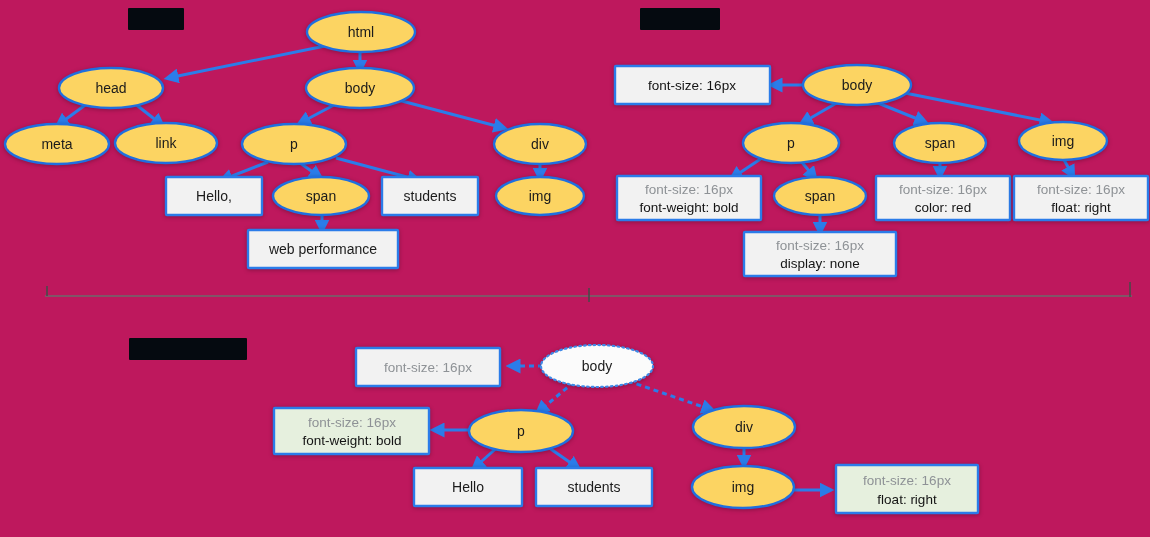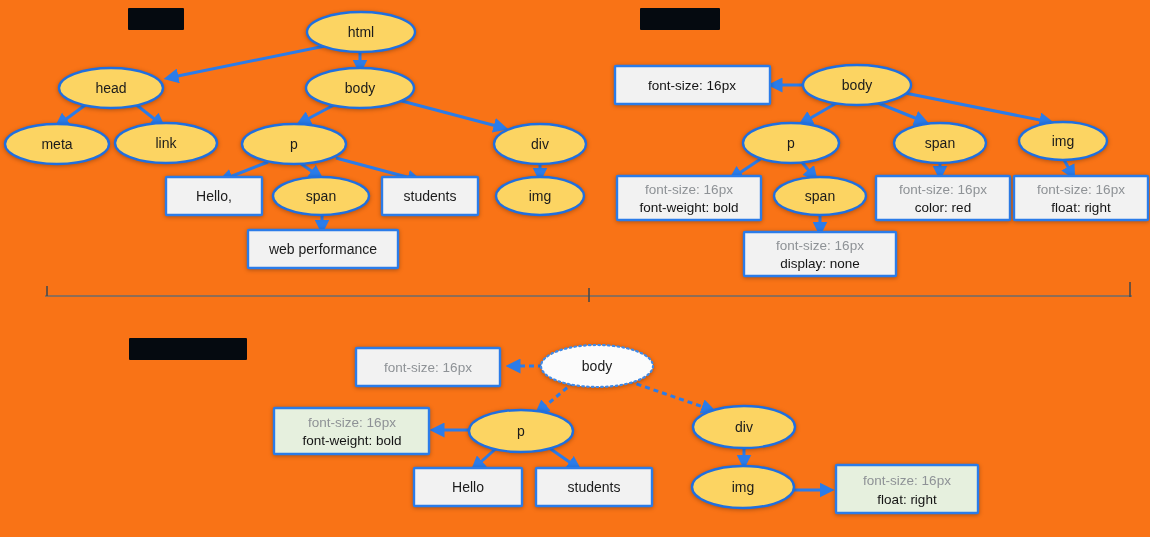--- a/index.html
+++ b/index.html
@@ -7,21 +7,21 @@
     padding: 0;
     background: #4d6872;
   }
   body {
     font-family: "Liberation Sans", sans-serif;
   }
   #canvas {
     position: relative;
     width: 1150px;
     height: 537px;
-    background: #f97316;
+    background: #be185d;
     overflow: hidden;
   }
   svg.layer {
     position: absolute;
     left: 0;
     top: 0;
     width: 1150px;
     height: 537px;
     overflow: visible;
   }

